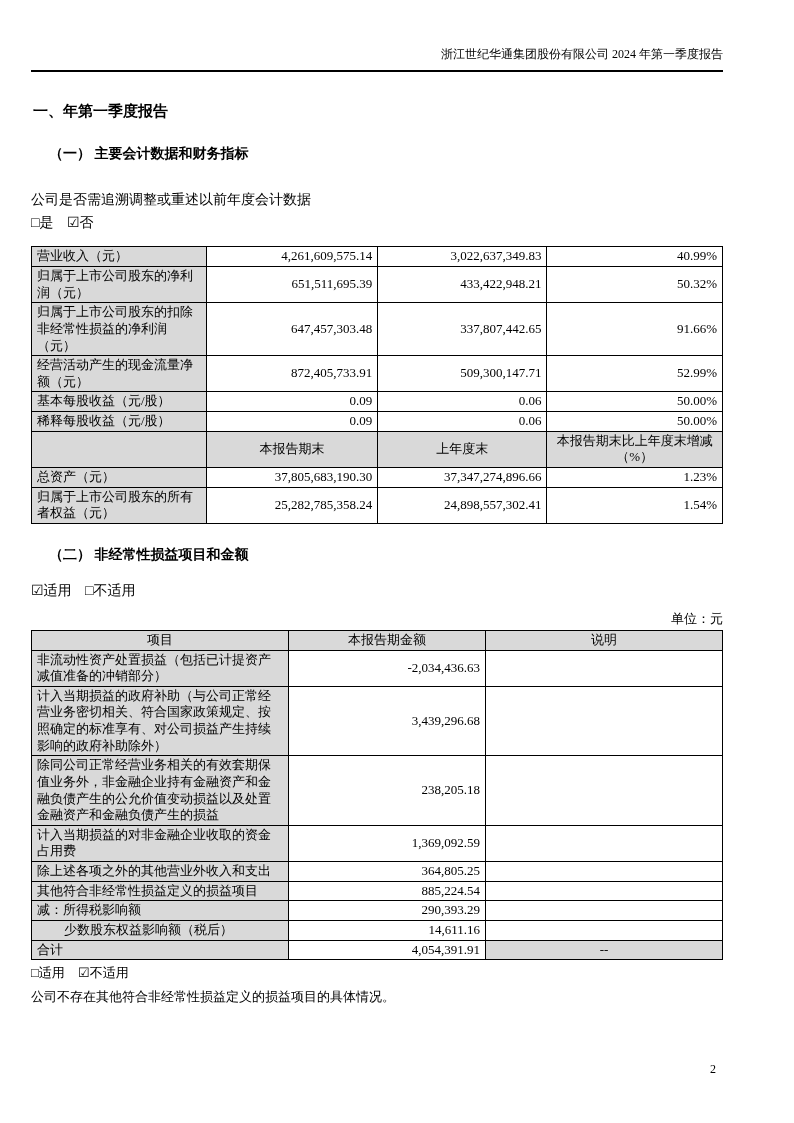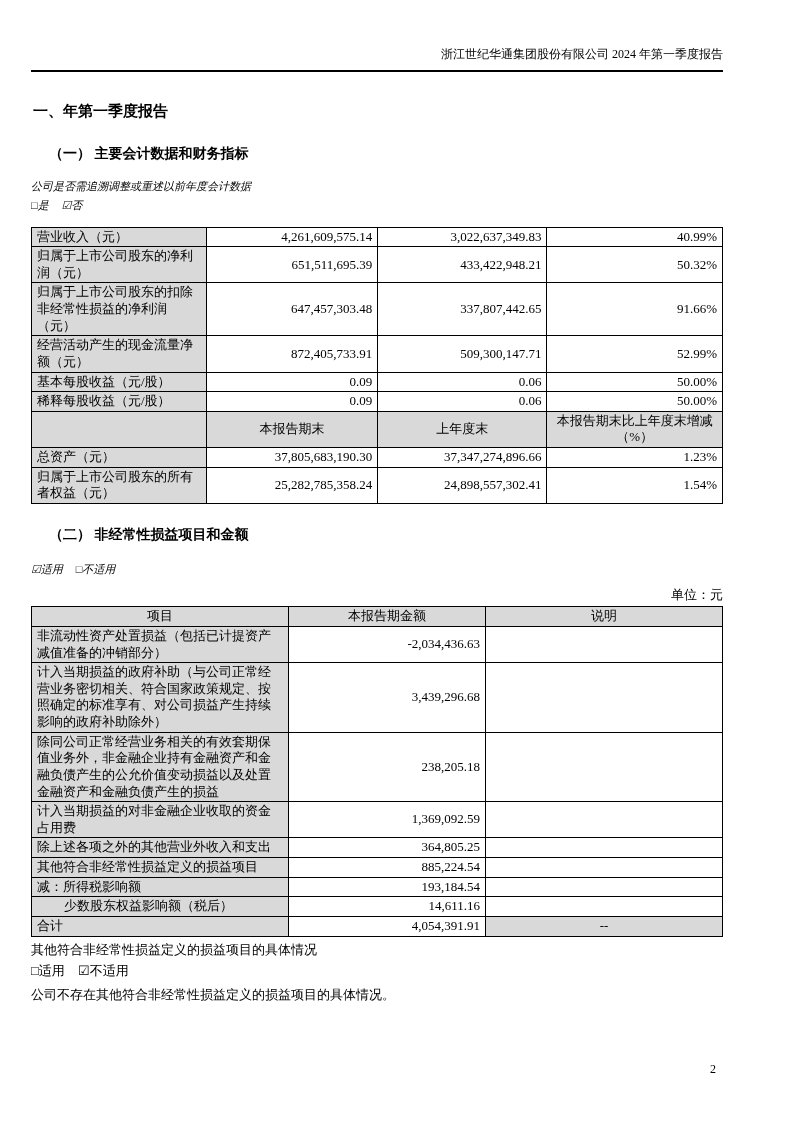--- a/index.html
+++ b/index.html
@@ -23,21 +23,21 @@
   }
   .h1 {
     font-size: 15px; font-weight: bold;
     margin: 30px 0 0 2px;
   }
   .h2 {
     font-size: 14px; font-weight: bold;
     margin: 24px 0 0 18px;
   }
   .h2-second { margin-top: 22px; }
-  .note { font-size: 11px; margin: 16px 0 0 0; line-height: 1.3; font-style: italic; }
+  .note { font-size: 14px; margin: 28px 0 0 0; line-height: 1.3; }
   .checkbox-line { margin-top: 5px; }
   .checkbox-line .opt { margin-right: 10px; }
   table {
     width: 100%;
     border-collapse: collapse;
     table-layout: fixed;
     font-size: 13px;
     margin-top: 14px;
   }
   .t2 { margin-top: 2px; }
@@ -198,37 +198,36 @@
       <td class="r">364,805.25</td>
       <td></td>
     </tr>
     <tr>
       <td class="gray">其他符合非经常性损益定义的损益项目</td>
       <td class="r">885,224.54</td>
       <td></td>
     </tr>
     <tr>
       <td class="gray">减：所得税影响额</td>
-      <td class="r">193,184.54</td>
+      <td class="r">290,393.29</td>
       <td></td>
     </tr>
     <tr>
       <td class="gray indent">少数股东权益影响额（税后）</td>
       <td class="r">14,611.16</td>
       <td></td>
     </tr>
     <tr>
       <td class="gray">合计</td>
       <td class="r">4,054,391.91</td>
       <td class="gray c">--</td>
     </tr>
   </tbody>
     </table>
 
-  <p class="footer-note">其他符合非经常性损益定义的损益项目的具体情况</p>
 
   <p class="footer-note">
     <span class="opt">□适用</span>
     <span class="opt">☑不适用</span>
   </p>
 
   <p class="footer-note statement">公司不存在其他符合非经常性损益定义的损益项目的具体情况。</p>
 
   <div class="page-number">2</div>
 

